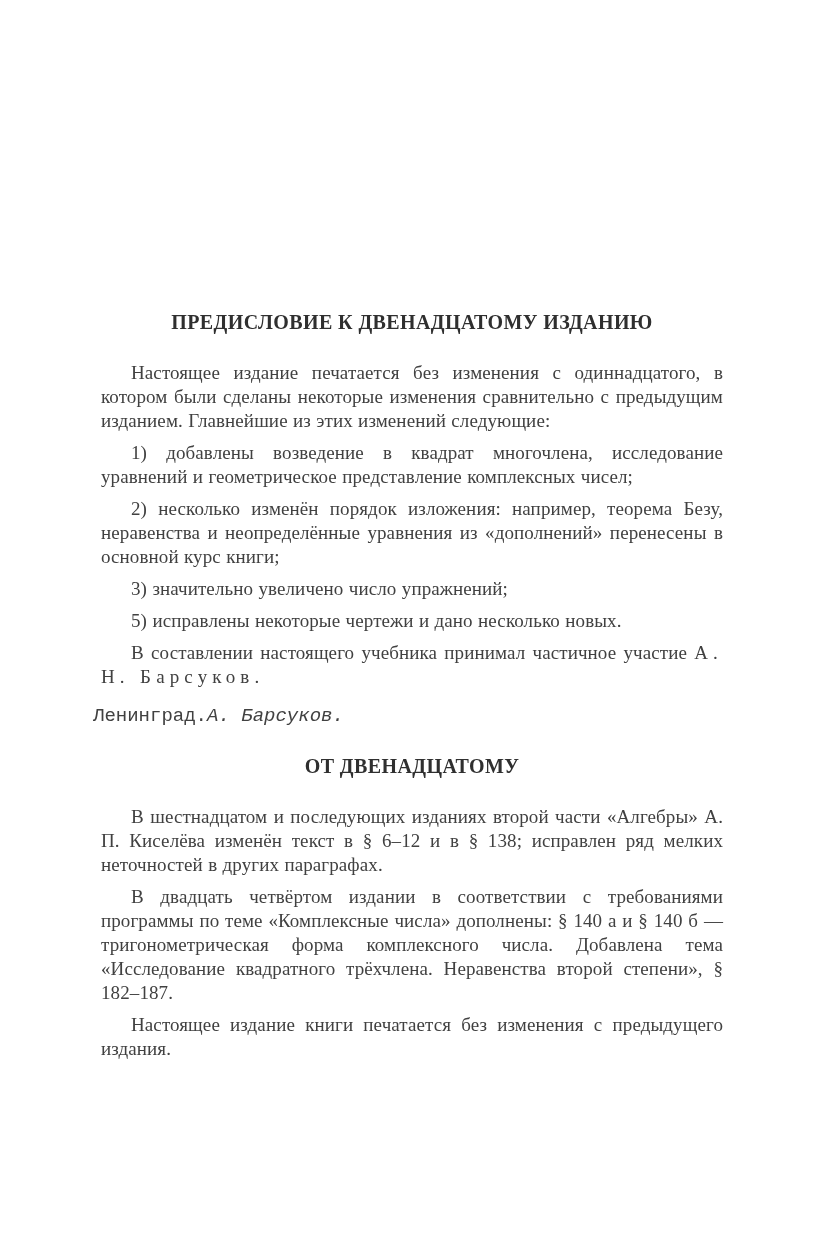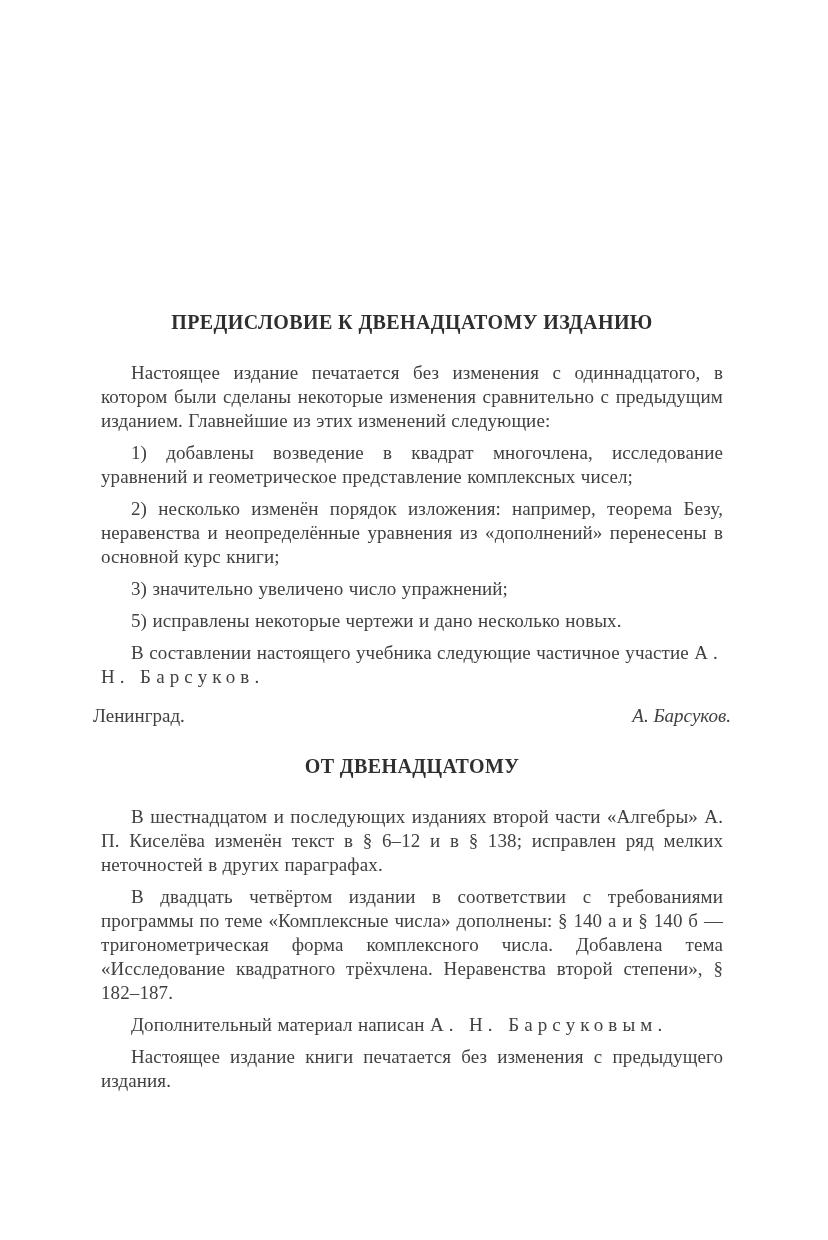--- a/index.html
+++ b/index.html
@@ -42,25 +42,25 @@
     text-indent: 30px;
     margin: 8px;
     word-spacing: 0.5px;
     letter-spacing: 0.1px;
   }
   .spaced-name {
     letter-spacing: 0.27em;
   }
   .signature-row {
     display: flex;
-    justify-content: space-between;
     align-items: baseline;
     font-size: 19px;
     line-height: 24px;
     margin-top: 15px;
+    font-family: Liberation Mono, monospace;
   }
   .signature-author {
     font-style: italic;
   }
 </style>
 </head>
 <body>
 
 <div class="page">
   <div class="text-column">
@@ -70,32 +70,31 @@
     <p class="body-par">Настоящее издание печатается без изменения с одиннадцатого, в котором были сделаны некоторые изменения сравнительно с предыдущим изданием. Главнейшие из этих изменений следующие:</p>
 
     <p class="body-par">1) добавлены возведение в квадрат многочлена, исследование уравнений и геометрическое представление комплексных чисел;</p>
 
     <p class="body-par">2) несколько изменён порядок изложения: например, теорема Безу, неравенства и неопределённые уравнения из «дополнений» перенесены в основной курс книги;</p>
 
     <p class="body-par">3) значительно увеличено число упражнений;</p>
 
     <p class="body-par">5) исправлены некоторые чертежи и дано несколько новых.</p>
 
-    <p class="body-par"><span>В составлении настоящего учебника следующие частичное участие </span><span class="spaced-name">А. Н. Барсуков.</span></p>
+    <p class="body-par"><span>В составлении настоящего учебника принимал частичное участие </span><span class="spaced-name">А. Н. Барсуков.</span></p>
 
     <div class="signature-row">
       <span>Ленинград.</span>
       <span class="signature-author">А. Барсуков.</span>
     </div>
 
     <h2 class="section-title second">ОТ ДВЕНАДЦАТОМУ</h2>
 
     <p class="body-par">В шестнадцатом и последующих изданиях второй части «Алгебры» А. П. Киселёва изменён текст в § 6–12 и в § 138; исправлен ряд мелких неточностей в других параграфах.</p>
 
     <p class="body-par">В двадцать четвёртом издании в соответствии с требованиями программы по теме «Комплексные числа» дополнены: § 140 а и § 140 б — тригонометрическая форма комплексного числа. Добавлена тема «Исследование квадратного трёхчлена. Неравенства второй степени», § 182–187.</p>
 
-    <p class="body-par"><span>Дополнительный материал написан </span><span class="spaced-name">А. Н. Барсуковым.</span></p>
 
     <p class="body-par">Настоящее издание книги печатается без изменения с предыдущего издания.</p>
 
 
   </div>
 </div>
 
 </body></html>

